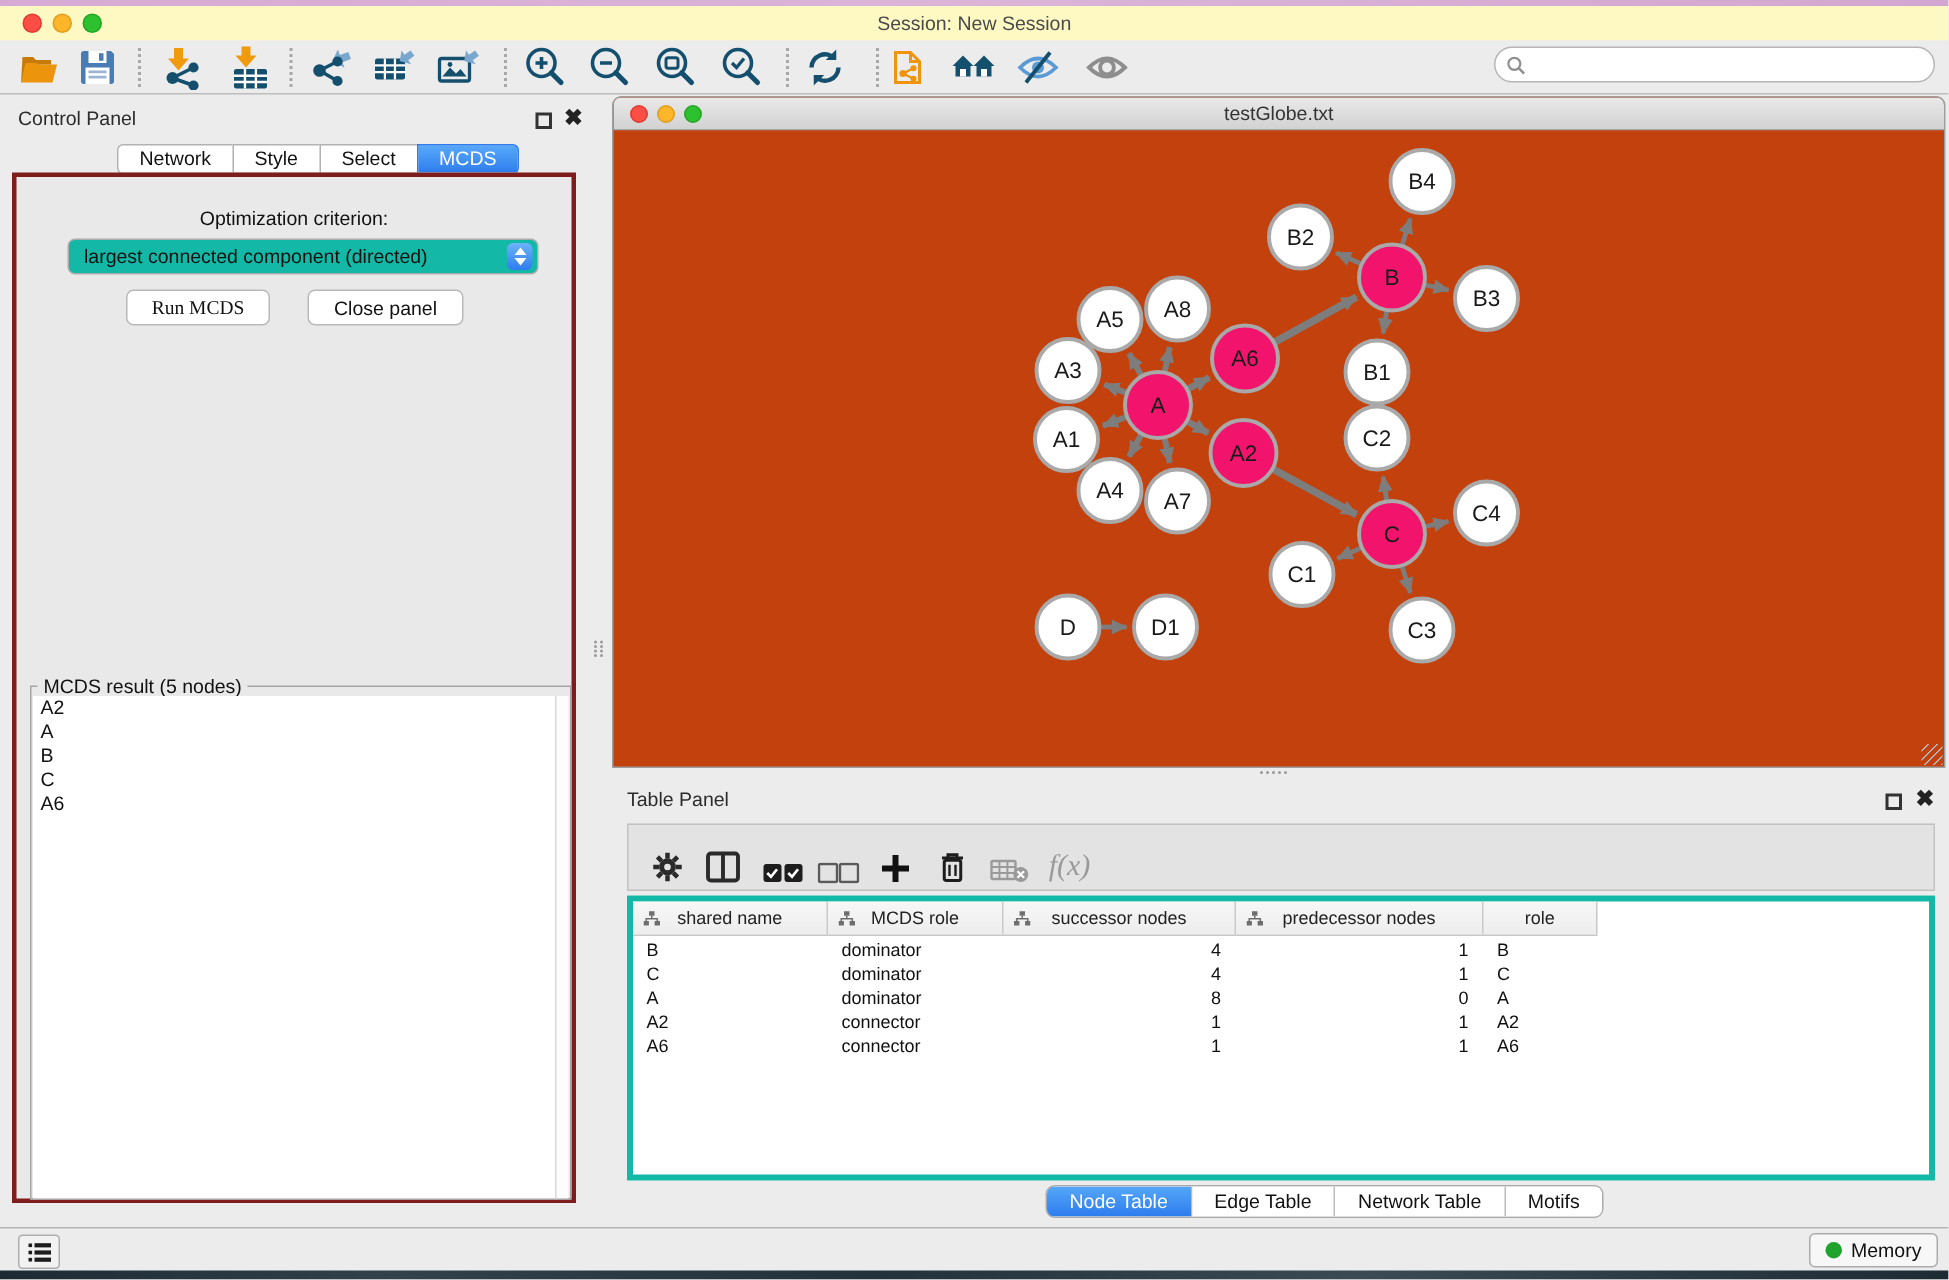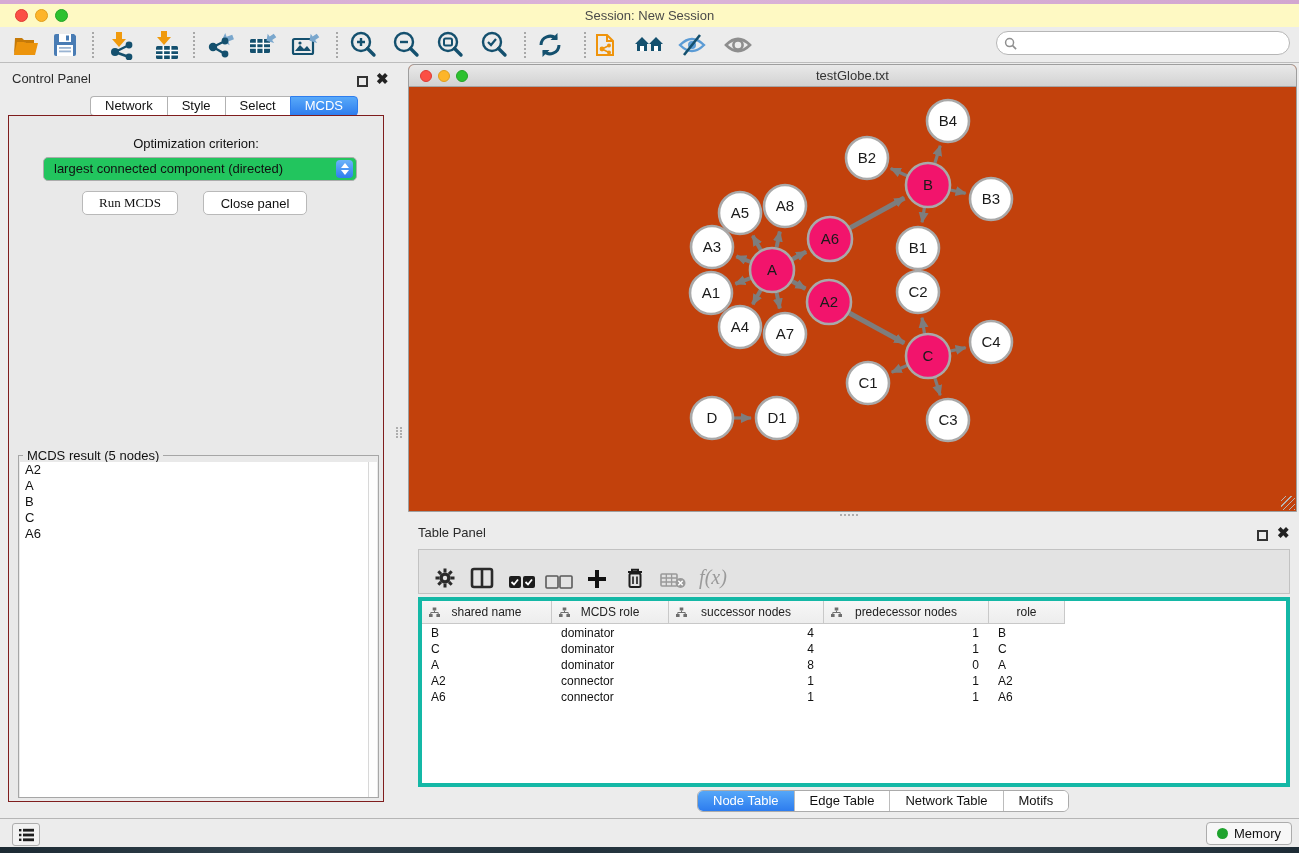--- a/index.html
+++ b/index.html
@@ -17,26 +17,26 @@
   .tsep { position:absolute; top:5px; height:26px; width:0; border-left:2px dotted #a8a8a8; }
   #search-wrap { position:absolute; left:996px; top:4px; width:294px; height:24px; background:#fff; border:1px solid #b6b6b6; border-radius:12px; display:flex; align-items:center; padding-left:7px; }
   #search-input { border:none; outline:none; flex:1; height:18px; font-size:12px; background:transparent; margin-left:4px; }
 
   
   #cp-title { left:12px; top:71px; font-size:13px; color:#2b2b2b; }
   .panel-mini { width:11px; height:11px; border:2px solid #333; display:inline-block; }
   .panel-x { font-size:15px; font-weight:bold; color:#222; line-height:11px; }
   #cp-tabs { left:78px; top:96px; height:20px; display:flex; }
   .cp-tab { background:#fff; border:1px solid #b2b2b2; border-right:none; font-size:13px; color:#111; padding:0 14px; line-height:18px; }
-  .cp-tab:first-child { border-radius:4px 0 0 4px;margin-left:12px; }
+  .cp-tab:first-child { border-radius:4px 0 0 4px; }
   .cp-tab:last-child { border-right:1px solid #b2b2b2; border-radius:0 4px 4px 0; }
   .cp-tab.active { background:linear-gradient(#58a9f9,#2e7dee); border-color:#2e7dee; color:#fff; }
-  #cp-body { left:8px; top:115px; width:376px; height:687px; background:#e9e9e9; border:1px solid #7f1d1d; }
+  #cp-body { left:8px; top:115px; width:376px; height:687px; background:#e9e9e9; border:3px solid #7f1d1d; }
   #opt-label { left:0; top:20px; width:100%; text-align:center; font-size:13px; color:#111; }
-  #criterion-select { left:34px; top:41px; width:314px; height:24px; background:#22c55e; border:1px solid #acacac; border-radius:5px; font-size:13px; color:#111; line-height:22px; padding-left:10px; }
+  #criterion-select { left:34px; top:41px; width:314px; height:24px; background:#14b8a6; border:1px solid #acacac; border-radius:5px; font-size:13px; color:#111; line-height:22px; padding-left:10px; }
   #criterion-stepper { position:absolute; right:3px; top:2px; width:17px; height:18px; border-radius:4px; background:linear-gradient(#6cb3f9,#2e7dee); }
   .chev { position:absolute; left:4.5px; width:0; height:0; border-left:4px solid transparent; border-right:4px solid transparent; }
   .chev.up { top:3px; border-bottom:5px solid #fff; }
   .chev.dn { bottom:3px; border-top:5px solid #fff; }
   .cp-btn { position:absolute; top:75px; height:24px; background:#fff; border:1px solid #b9b9b9; border-radius:5px; font-size:13px; color:#111; font-family:"Liberation Sans",sans-serif; }
   #run-btn { left:73px; width:96px;font-family:Liberation Serif, serif; }
   #closep-btn { left:194px; width:104px; }
   #result-group { left:9px; top:339px; width:361px; height:343px; border:1px solid #a6a6a6; }
   #result-title { position:absolute; left:4px; top:-8px; background:#e9e9e9; padding:0 4px; font-size:13px; color:#111; }
   #result-list { position:absolute; left:1px; top:6px; width:349px; height:335px; background:#fff; overflow:hidden; }

